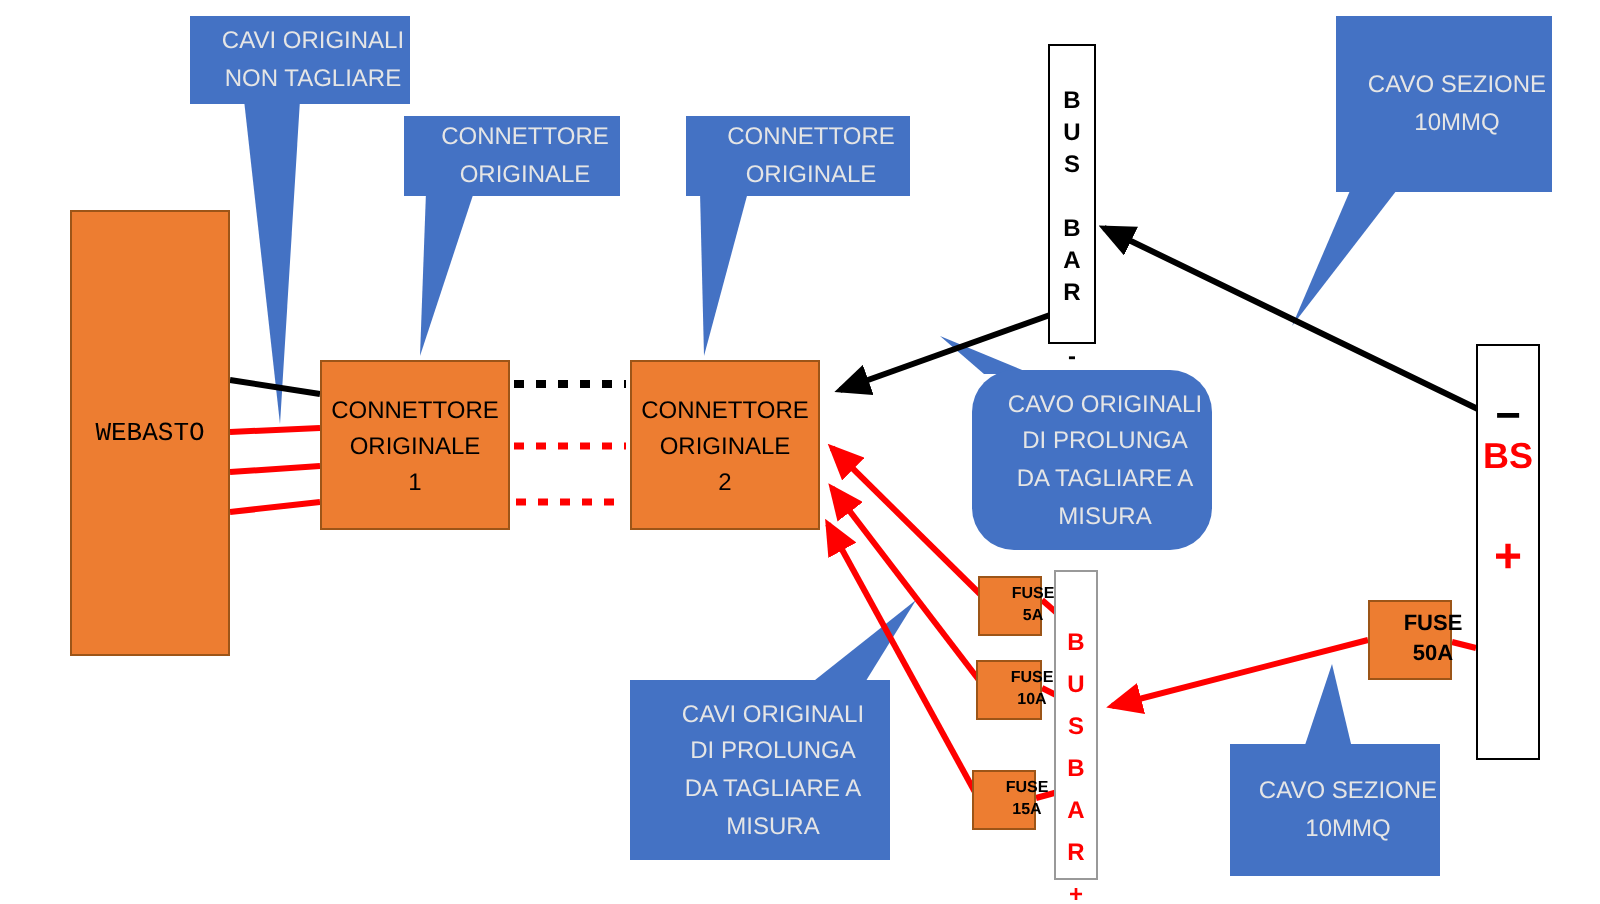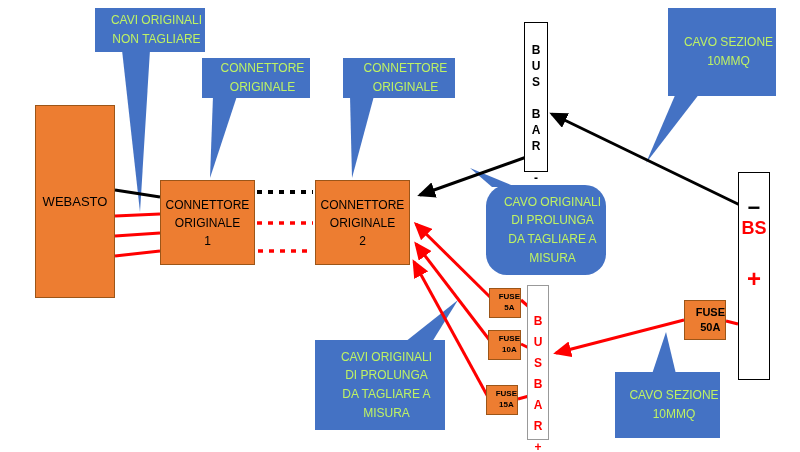--- a/index.html
+++ b/index.html
@@ -19,21 +19,21 @@
     border: 1px solid #9C5518;
     color: #000;
     display: flex; align-items: center; justify-content: center;
     text-align: center;
     white-space: pre-line;
     font-size: 12px; line-height: 1.5;
   }
 
   .callout {
     background: #4472C4;
-    color: #bef264;
+    color: #e5e5e5;
     display: flex; align-items: center; justify-content: center;
     text-align: center;
     white-space: pre-line;
     font-size: 12px; line-height: 1.55; padding-left: 13px;
   }
 
   .busbar {
     background: #ffffff;
     text-align: center;
     white-space: pre-line;
@@ -56,21 +56,21 @@
     display: flex; flex-direction: column; align-items: center;
   }
   .battery .minus { color: #000; font-size: 22px; font-weight: 700; margin-top: 24px; line-height: 1; }
   .battery .bs    { color: #FF0000; font-size: 18px; font-weight: 700; line-height: 1; }
   .battery .plus  { color: #FF0000; font-size: 24px; font-weight: 700; margin-top: 30px; line-height: 1; }
 
   .fuse {
     background: #ED7D31;
     border: 1px solid #9C5518;
     color: #000;
-    display: flex; align-items: center; justify-content: flex-end;
+    display: flex; align-items: center; justify-content: center;
     text-align: center;
     white-space: pre-line;
     font-size: 8px; line-height: 1.35; font-weight: 600; padding-left: 23px;
   }
   .fuse-big { font-size: 11px; }
 </style>
 </head>
 <body>
 
 <div id="canvas">
@@ -110,21 +110,21 @@
     <line x1="488" y1="397" x2="414" y2="262" stroke="#FF0000" stroke-width="3" marker-end="url(#ah-red)"></line>
 
     <line x1="521" y1="300" x2="529" y2="307" stroke="#FF0000" stroke-width="3"></line>
     <line x1="521" y1="344" x2="529" y2="348" stroke="#FF0000" stroke-width="3"></line>
     <line x1="518" y1="399" x2="529" y2="396" stroke="#FF0000" stroke-width="3"></line>
 
     <line x1="684" y1="320" x2="556" y2="353" stroke="#FF0000" stroke-width="3" marker-end="url(#ah-red)"></line>
     <line x1="738" y1="324" x2="726" y2="321" stroke="#FF0000" stroke-width="3"></line>
   </svg>
 
-  <div class="abs orange-box" style="left:35px; top:105px; width:80px; height:193px; font-size:13px;">
+  <div class="abs orange-box" style="left:35px; top:105px; width:80px; height:223px; font-size:13px;font-family:Liberation Mono, monospace;">
     <span>WEBASTO</span>
   </div>
 
   <div class="abs orange-box" style="left:160px; top:180px; width:95px; height:85px;">
     <span>CONNETTORE
 ORIGINALE
 1</span>
   </div>
 
   <div class="abs orange-box" style="left:315px; top:180px; width:95px; height:85px;">

